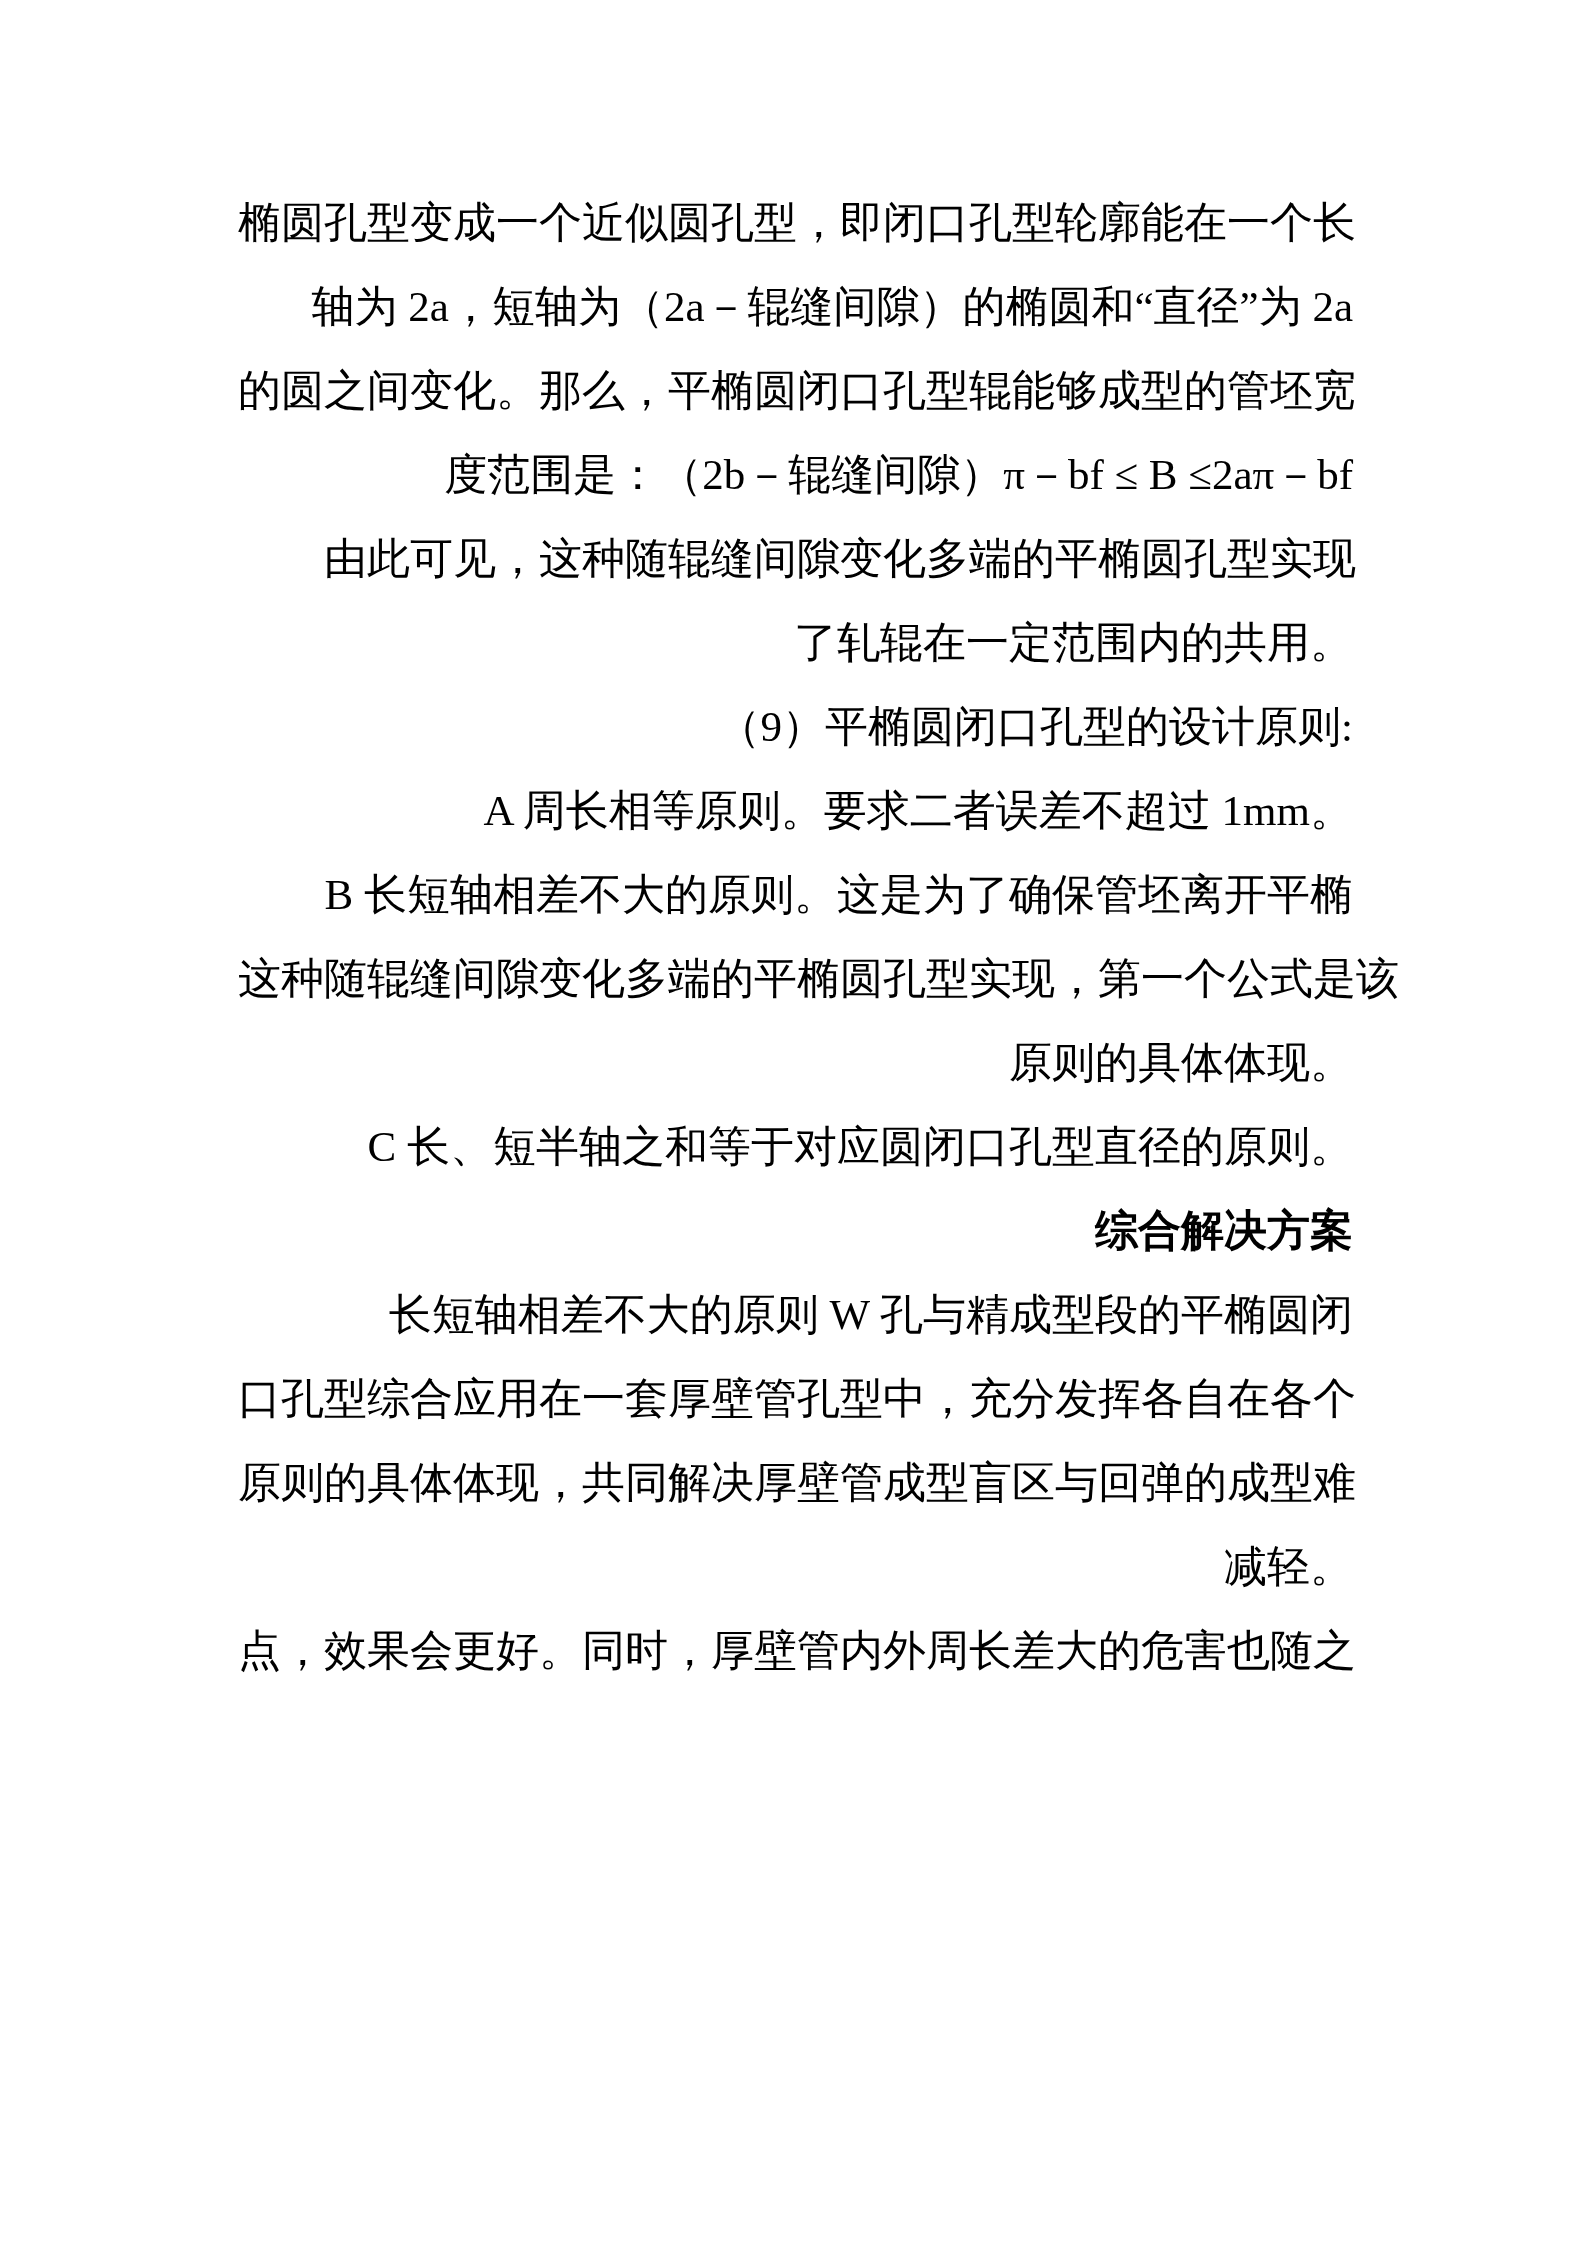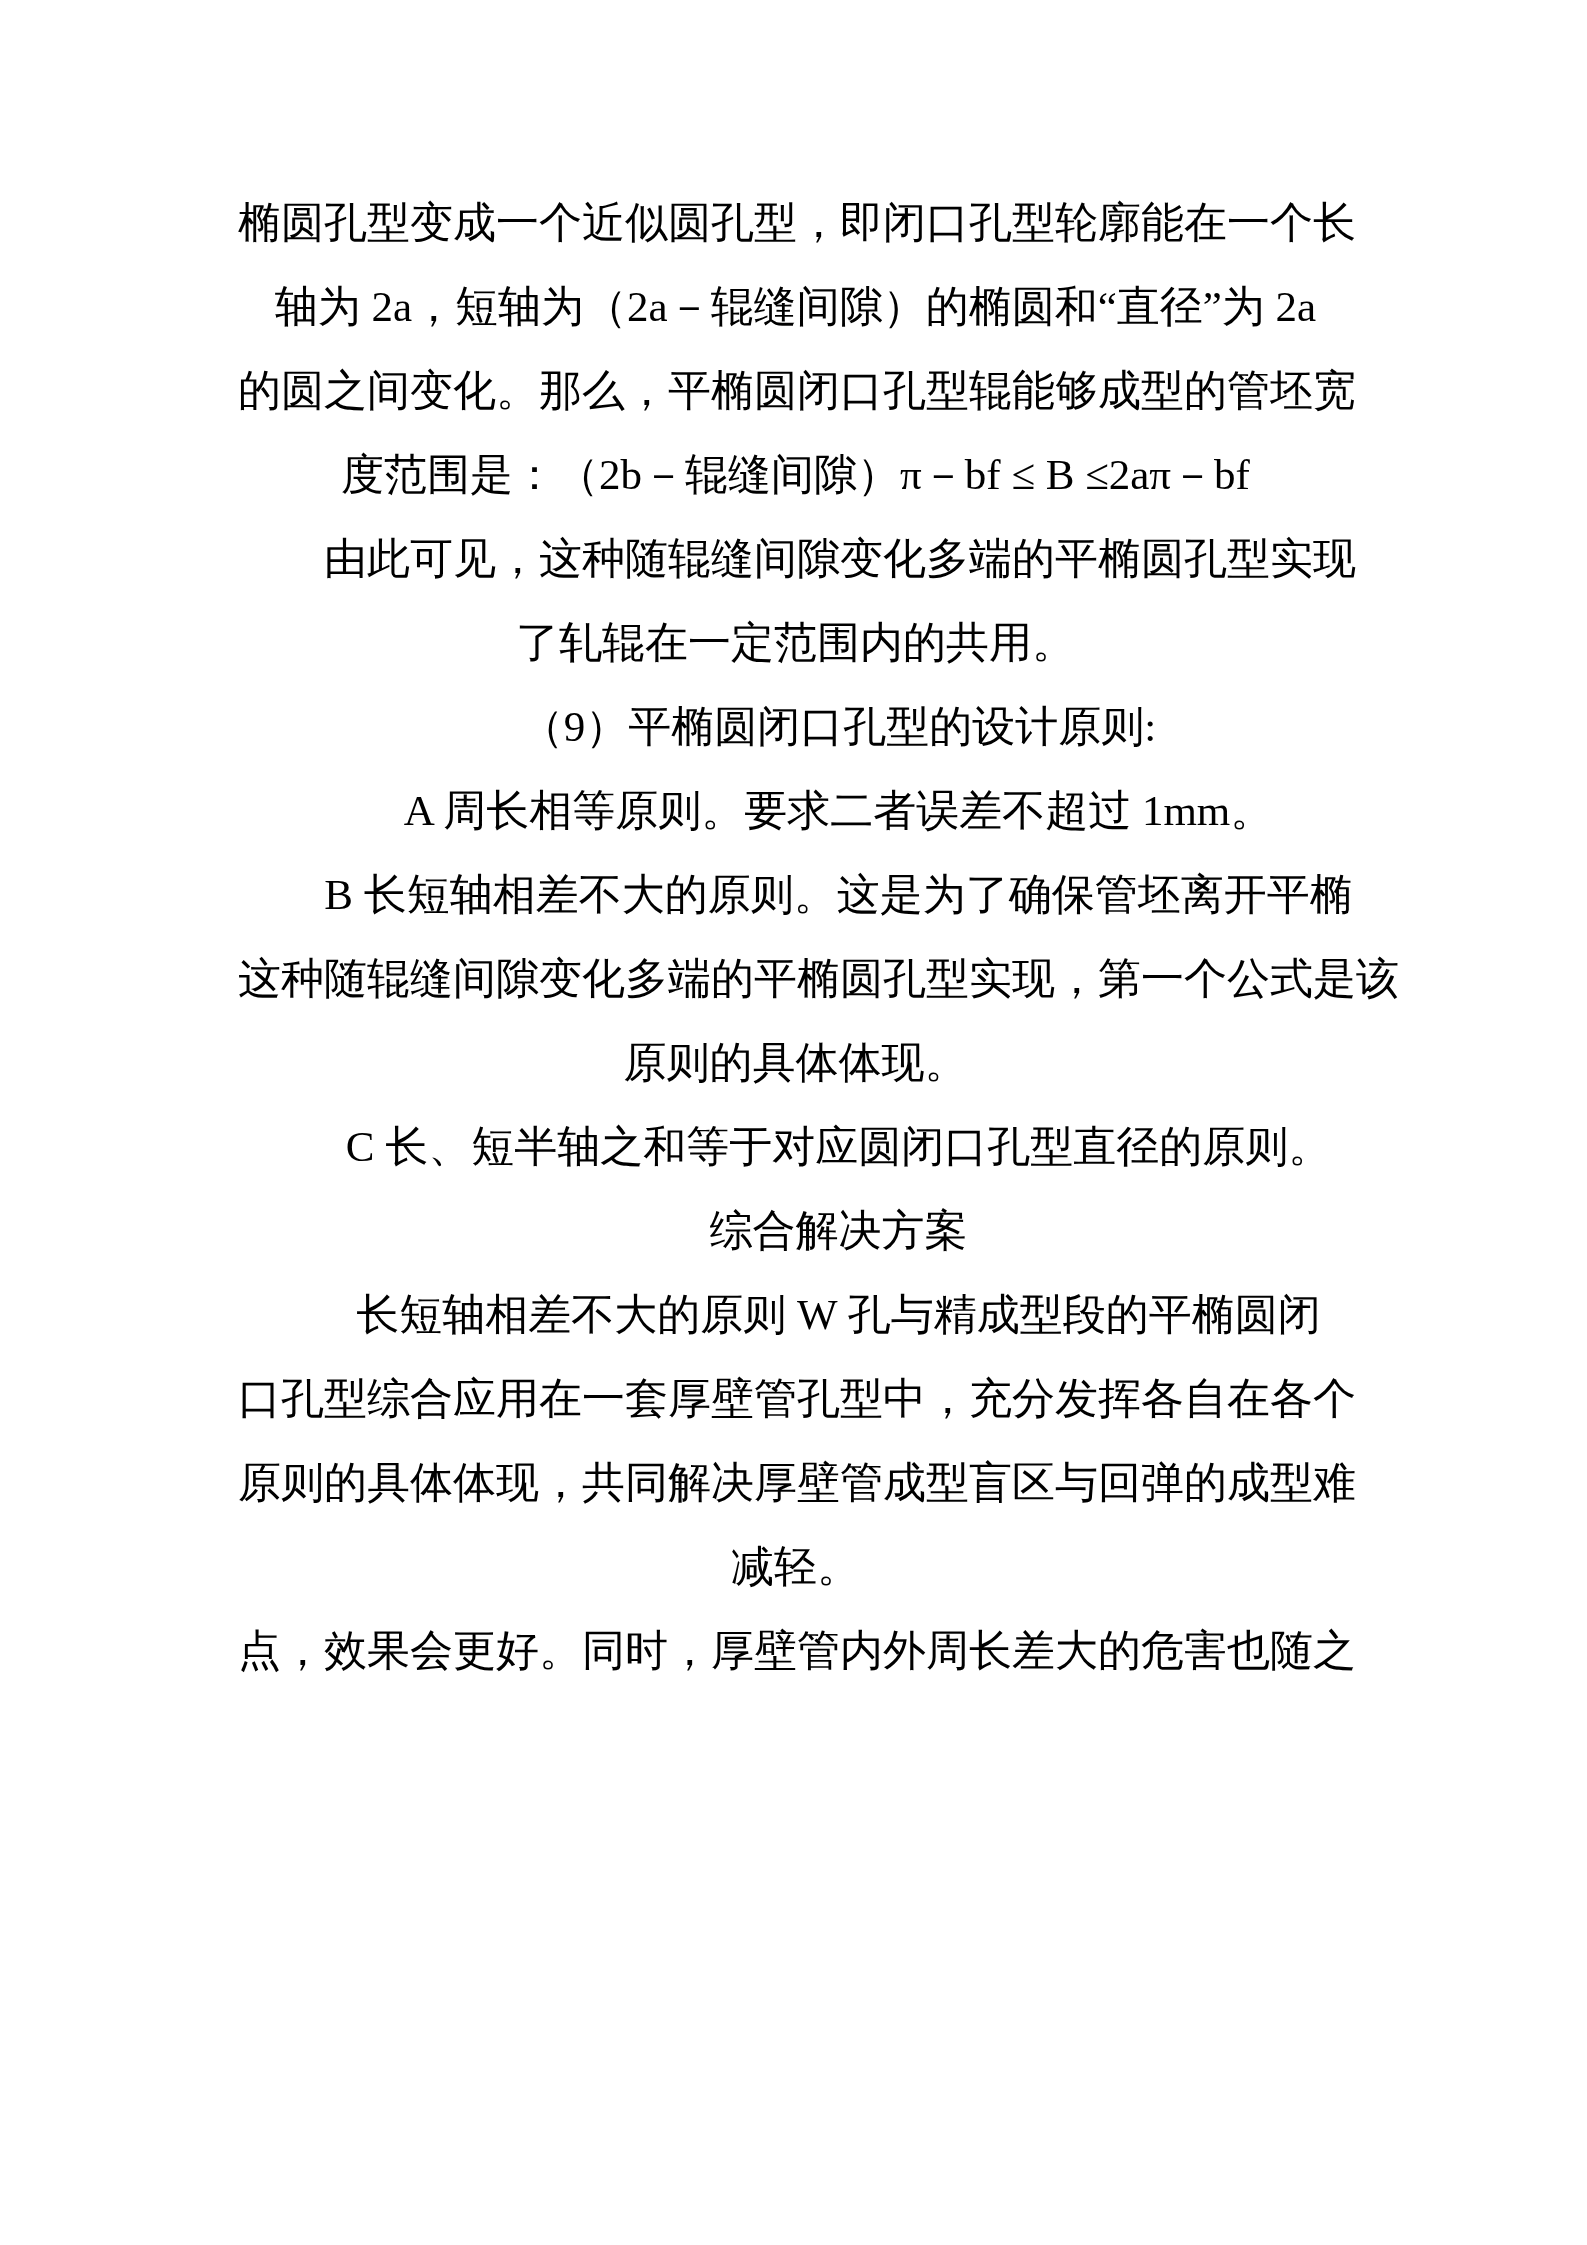--- a/index.html
+++ b/index.html
@@ -19,28 +19,28 @@
     height: 2245px;
     background: #ffffff;
   }
   .text-block {
     position: absolute;
     left: 238px;
     top: 181px;
     width: 1115px;
     font-size: 43px;
     line-height: 84px;
-    text-align: center;
+    text-align: right;
   }
   .line {
     height: 84px;
     white-space: pre;
   }
   .line.indent { padding-left: 86px; }
-  .line.bold { font-weight: normal; }
+  .line.bold { font-weight: bold; }
 </style>
 </head>
 <body>
 
 <div class="page">
   <div class="text-block" id="text-block">
       <div class="line">椭圆孔型变成一个近似圆孔型，即闭口孔型轮廓能在一个长</div>
       <div class="line">轴为 2a，短轴为（2a－辊缝间隙）的椭圆和“直径”为 2a</div>
       <div class="line">的圆之间变化。那么，平椭圆闭口孔型辊能够成型的管坯宽</div>
       <div class="line">度范围是：（2b－辊缝间隙）π－bf ≤ B ≤2aπ－bf</div>

